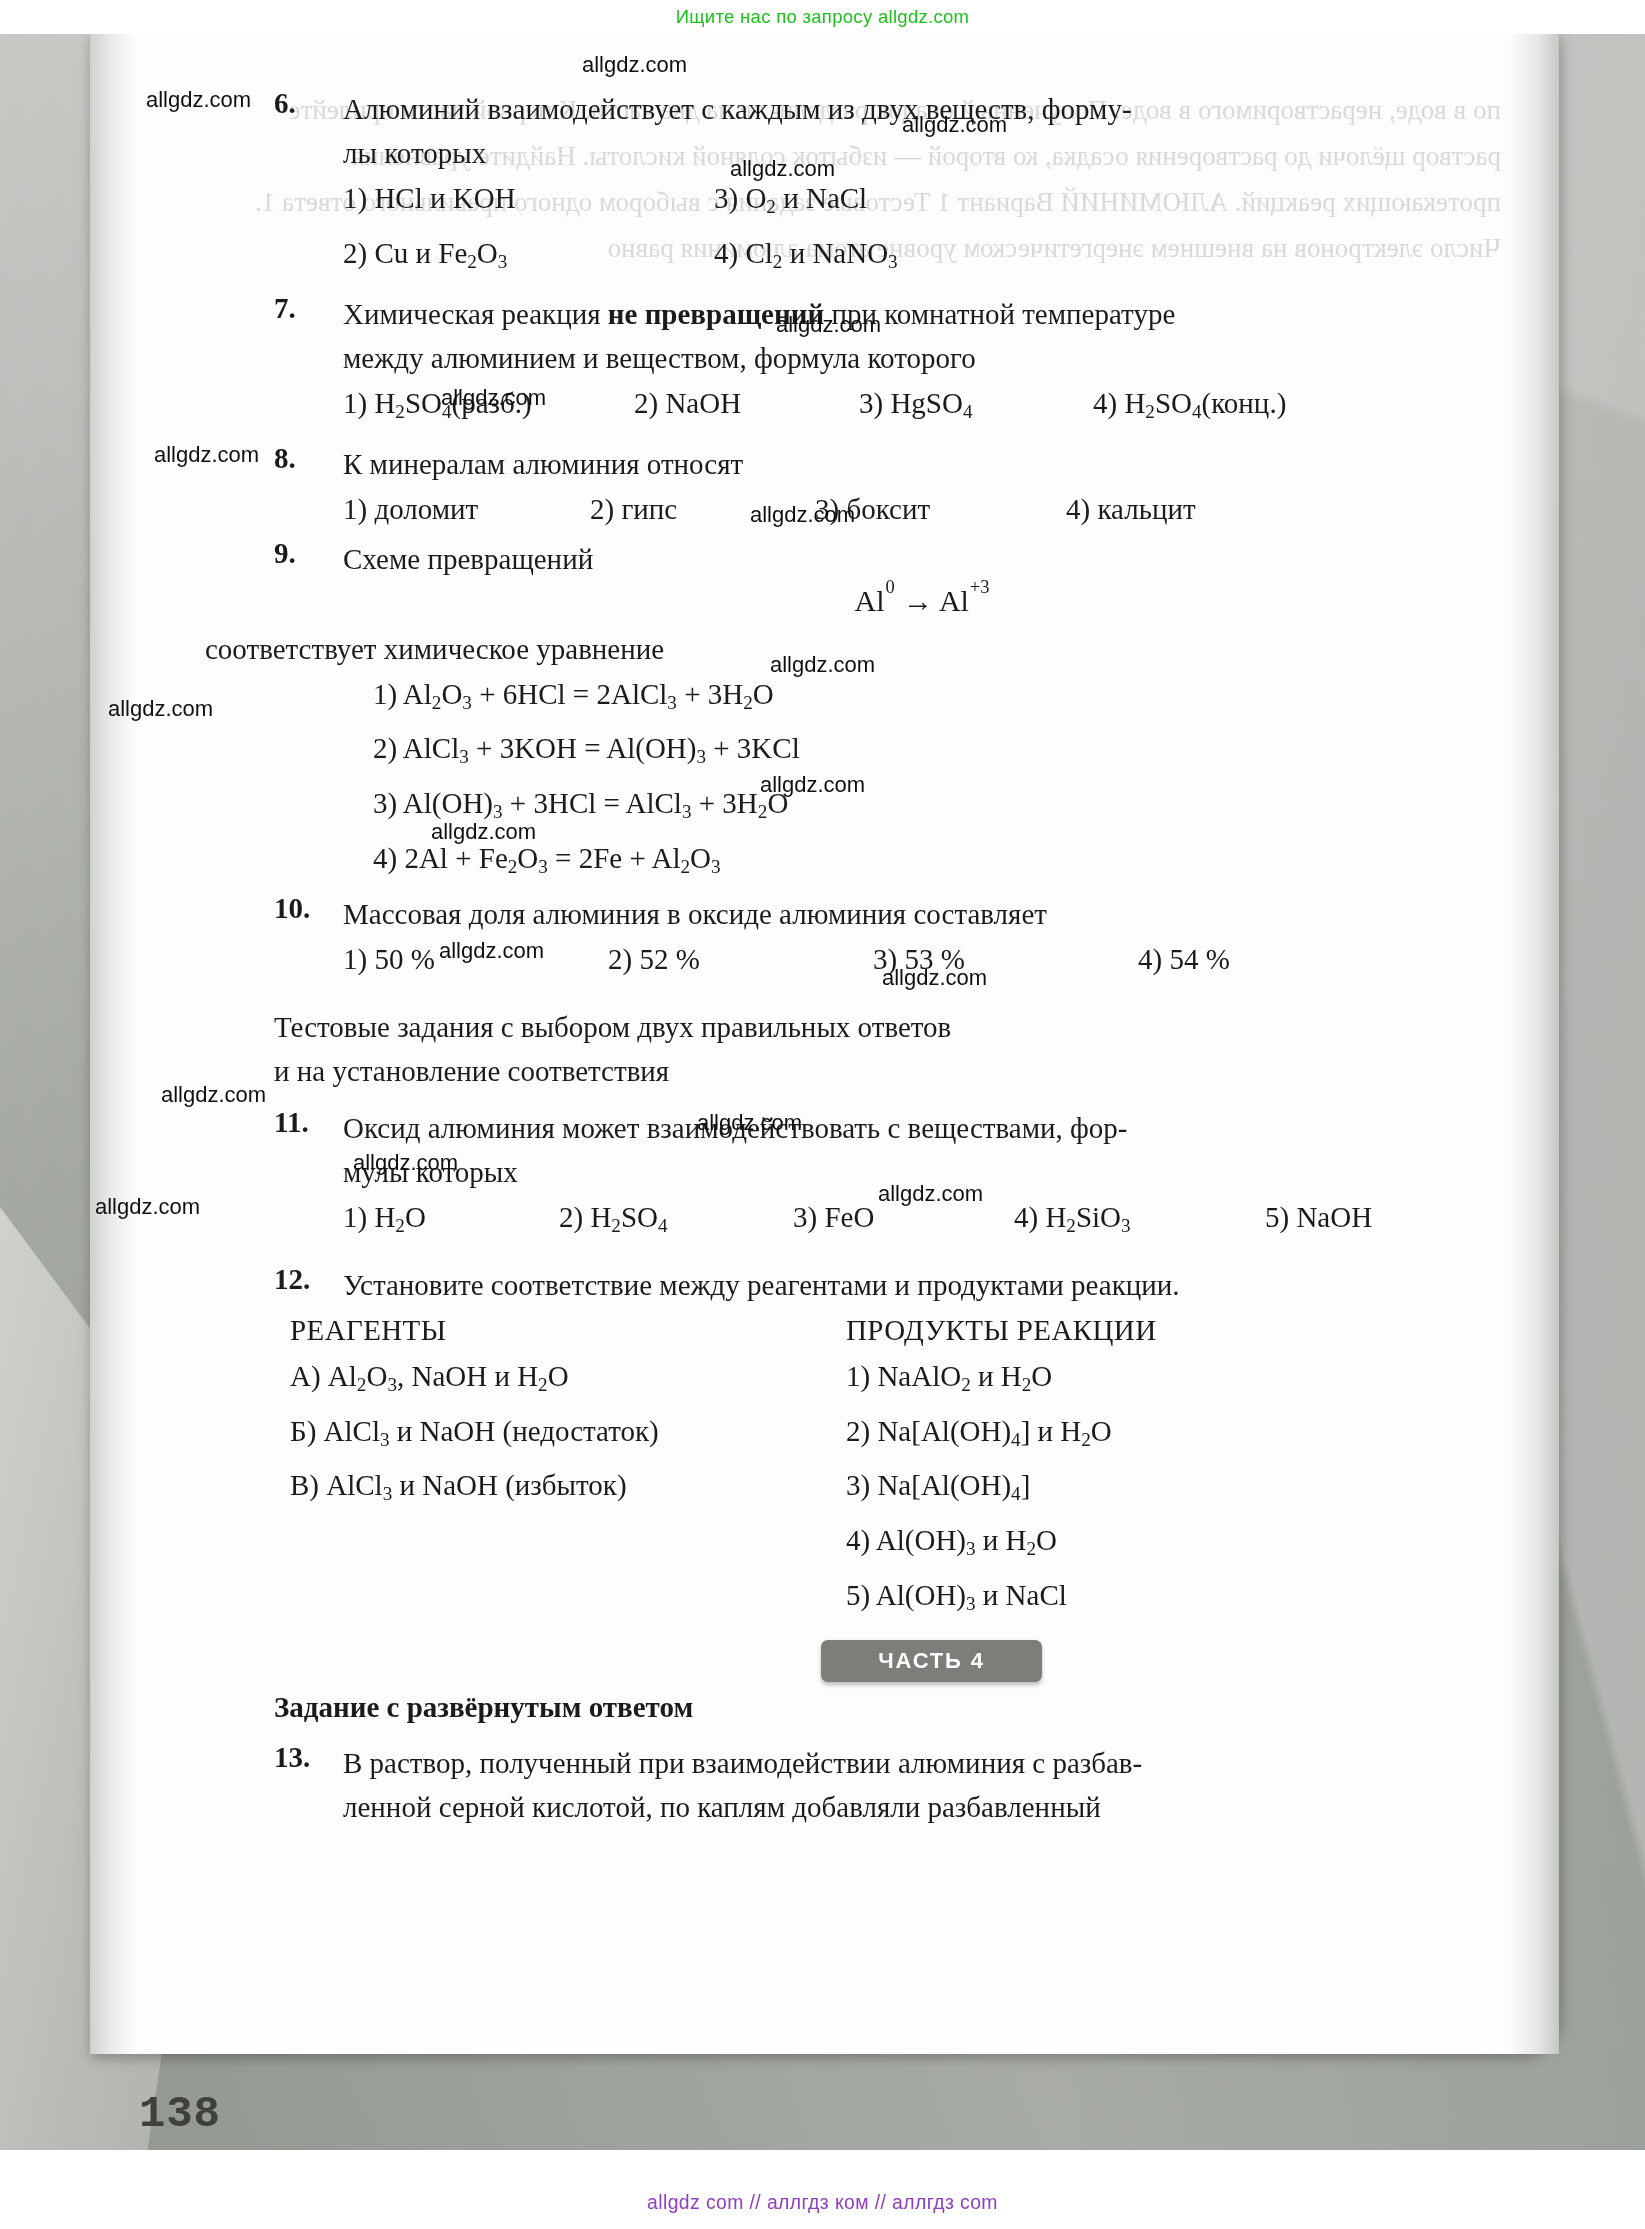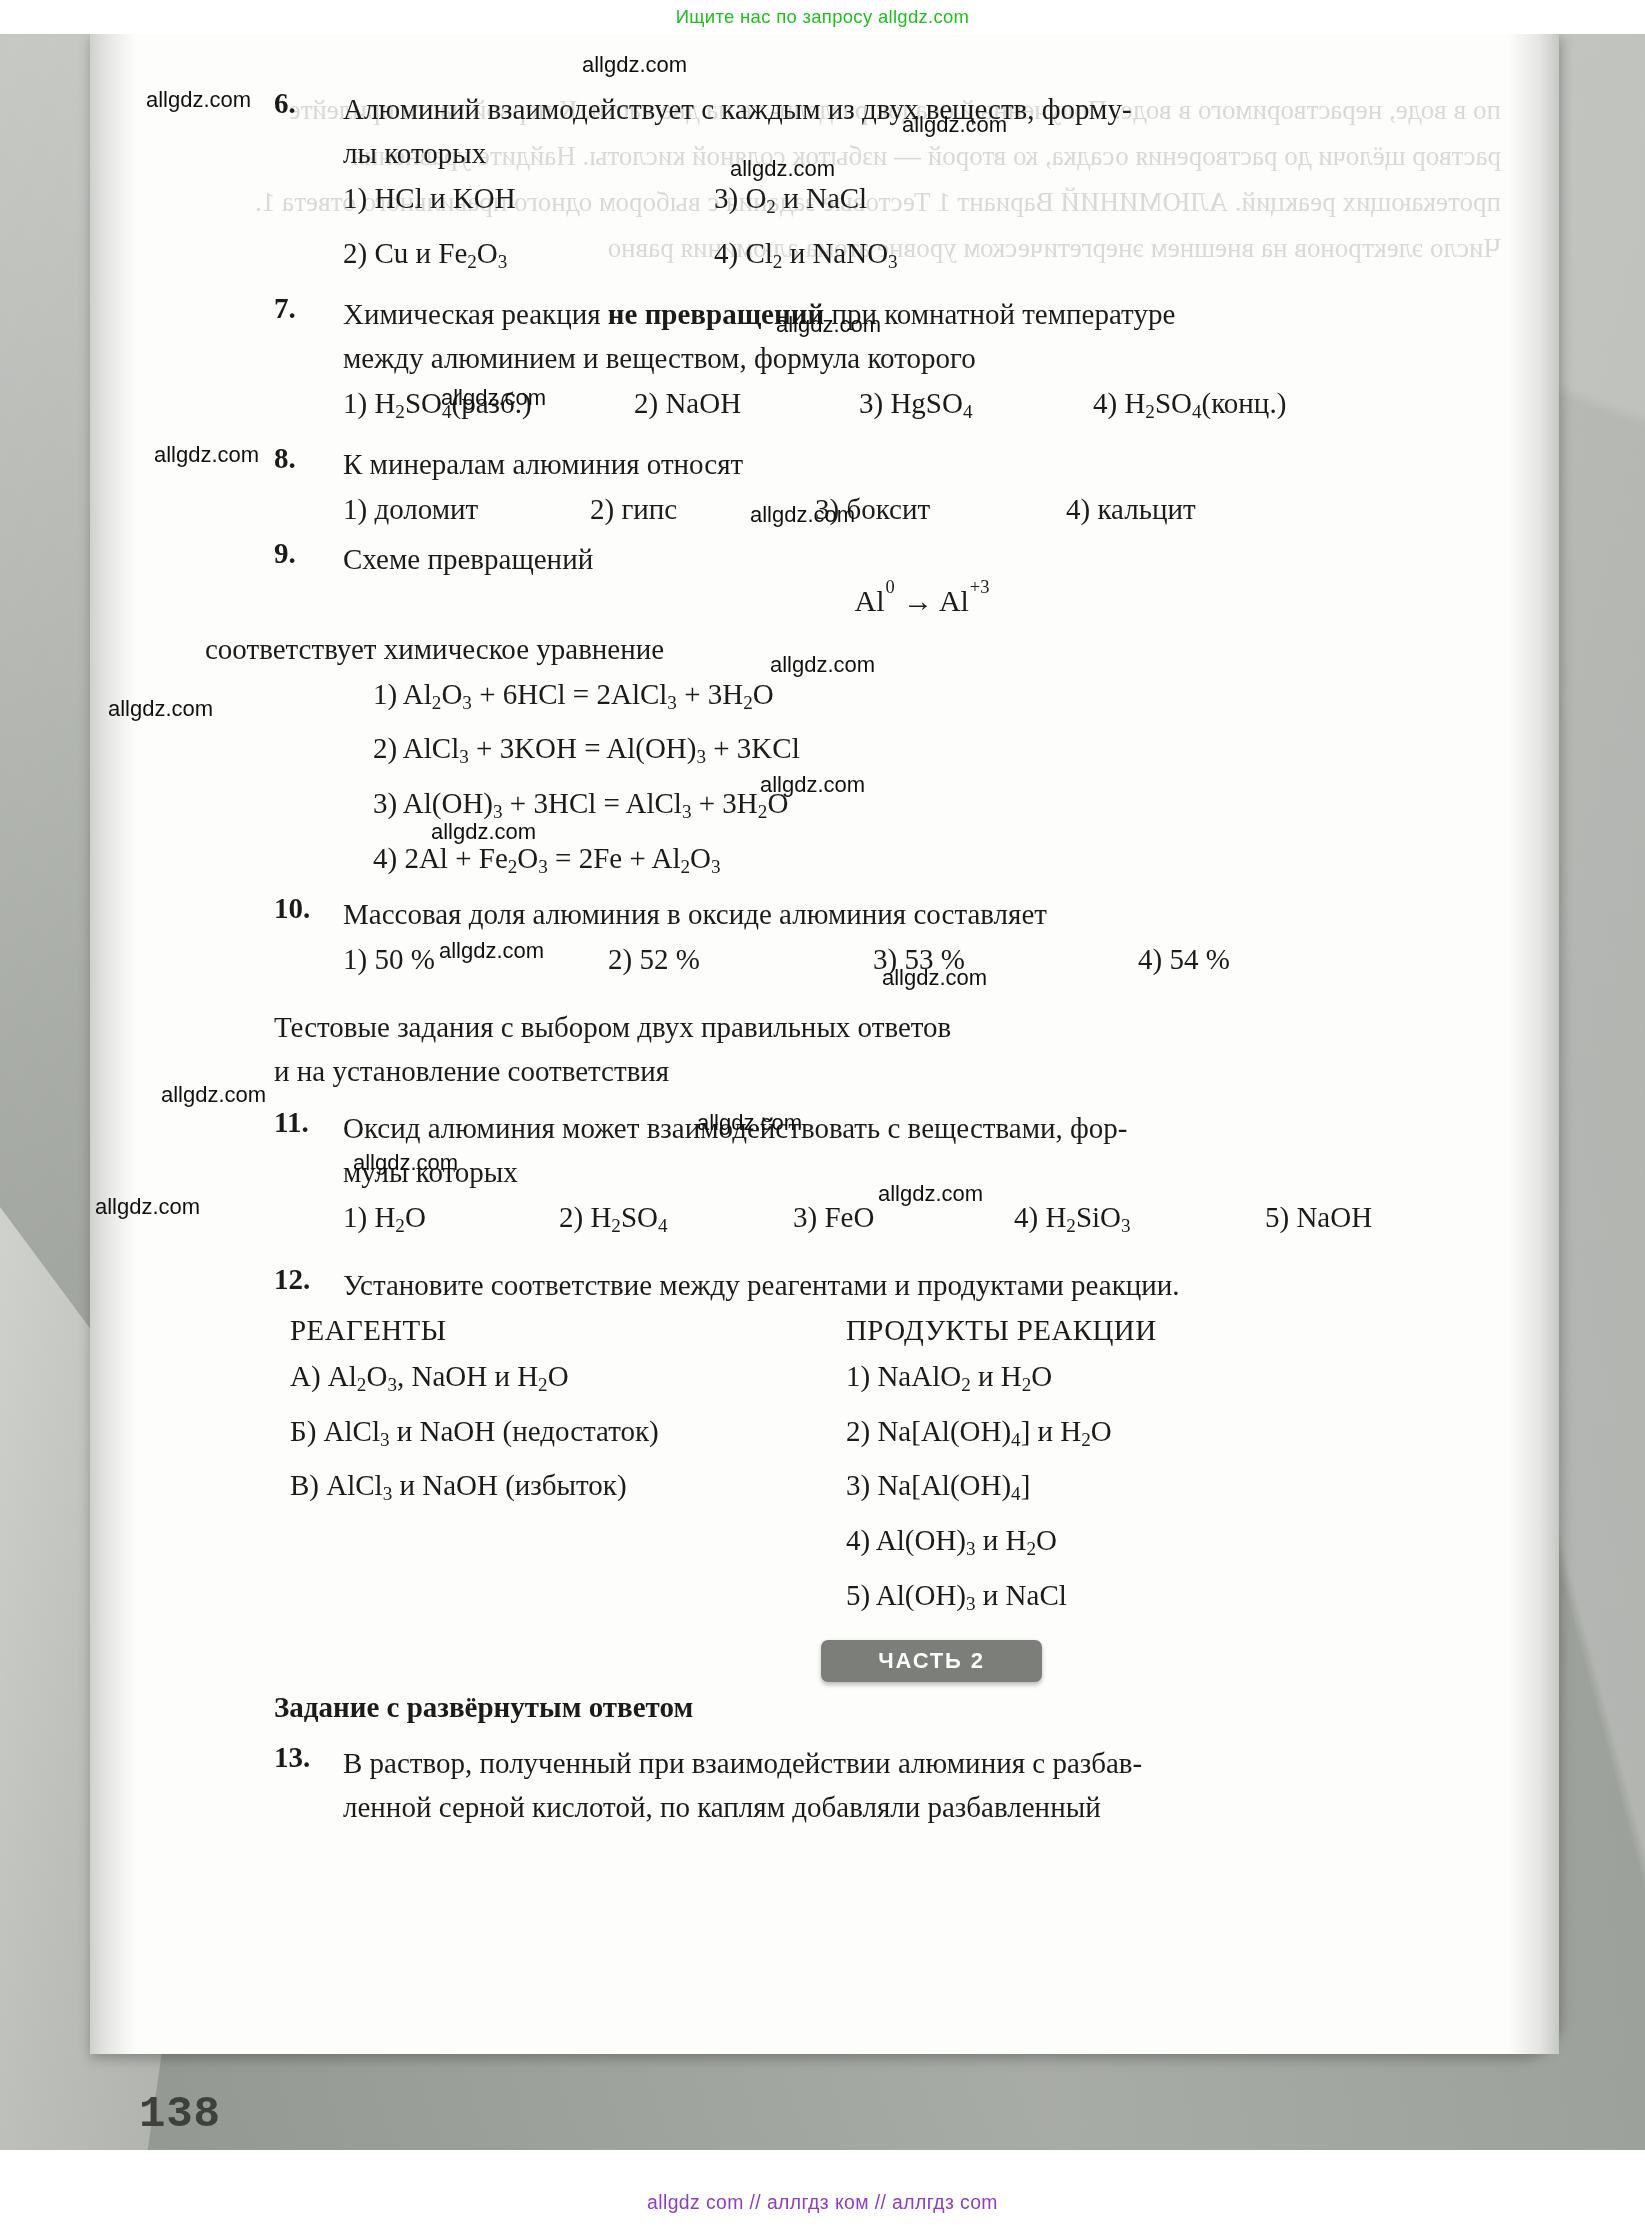--- a/index.html
+++ b/index.html
@@ -345,21 +345,21 @@
             <div class="colhead">ПРОДУКТЫ РЕАКЦИИ</div>
             <div>1) NaAlO<sub>2</sub> и H<sub>2</sub>O</div>
             <div>2) Na[Al(OH)<sub>4</sub>] и H<sub>2</sub>O</div>
             <div>3) Na[Al(OH)<sub>4</sub>]</div>
             <div>4) Al(OH)<sub>3</sub> и H<sub>2</sub>O</div>
             <div>5) Al(OH)<sub>3</sub> и NaCl</div>
           </div>
         </div>
       </div>
 
-      <div class="part-banner">ЧАСТЬ 2</div>
+      <div class="part-banner">ЧАСТЬ 4</div>
 
       <div class="task-head">Задание с развёрнутым ответом</div>
 
       <div class="q" style="margin-top:8.8px">
         <div class="qnum">13.</div>
         <div class="qbody">В раствор, полученный при взаимодействии алюминия с разбав-</div>
         <div class="qbody">ленной серной кислотой, по каплям добавляли разбавленный</div>
       </div>
 
     </div>

